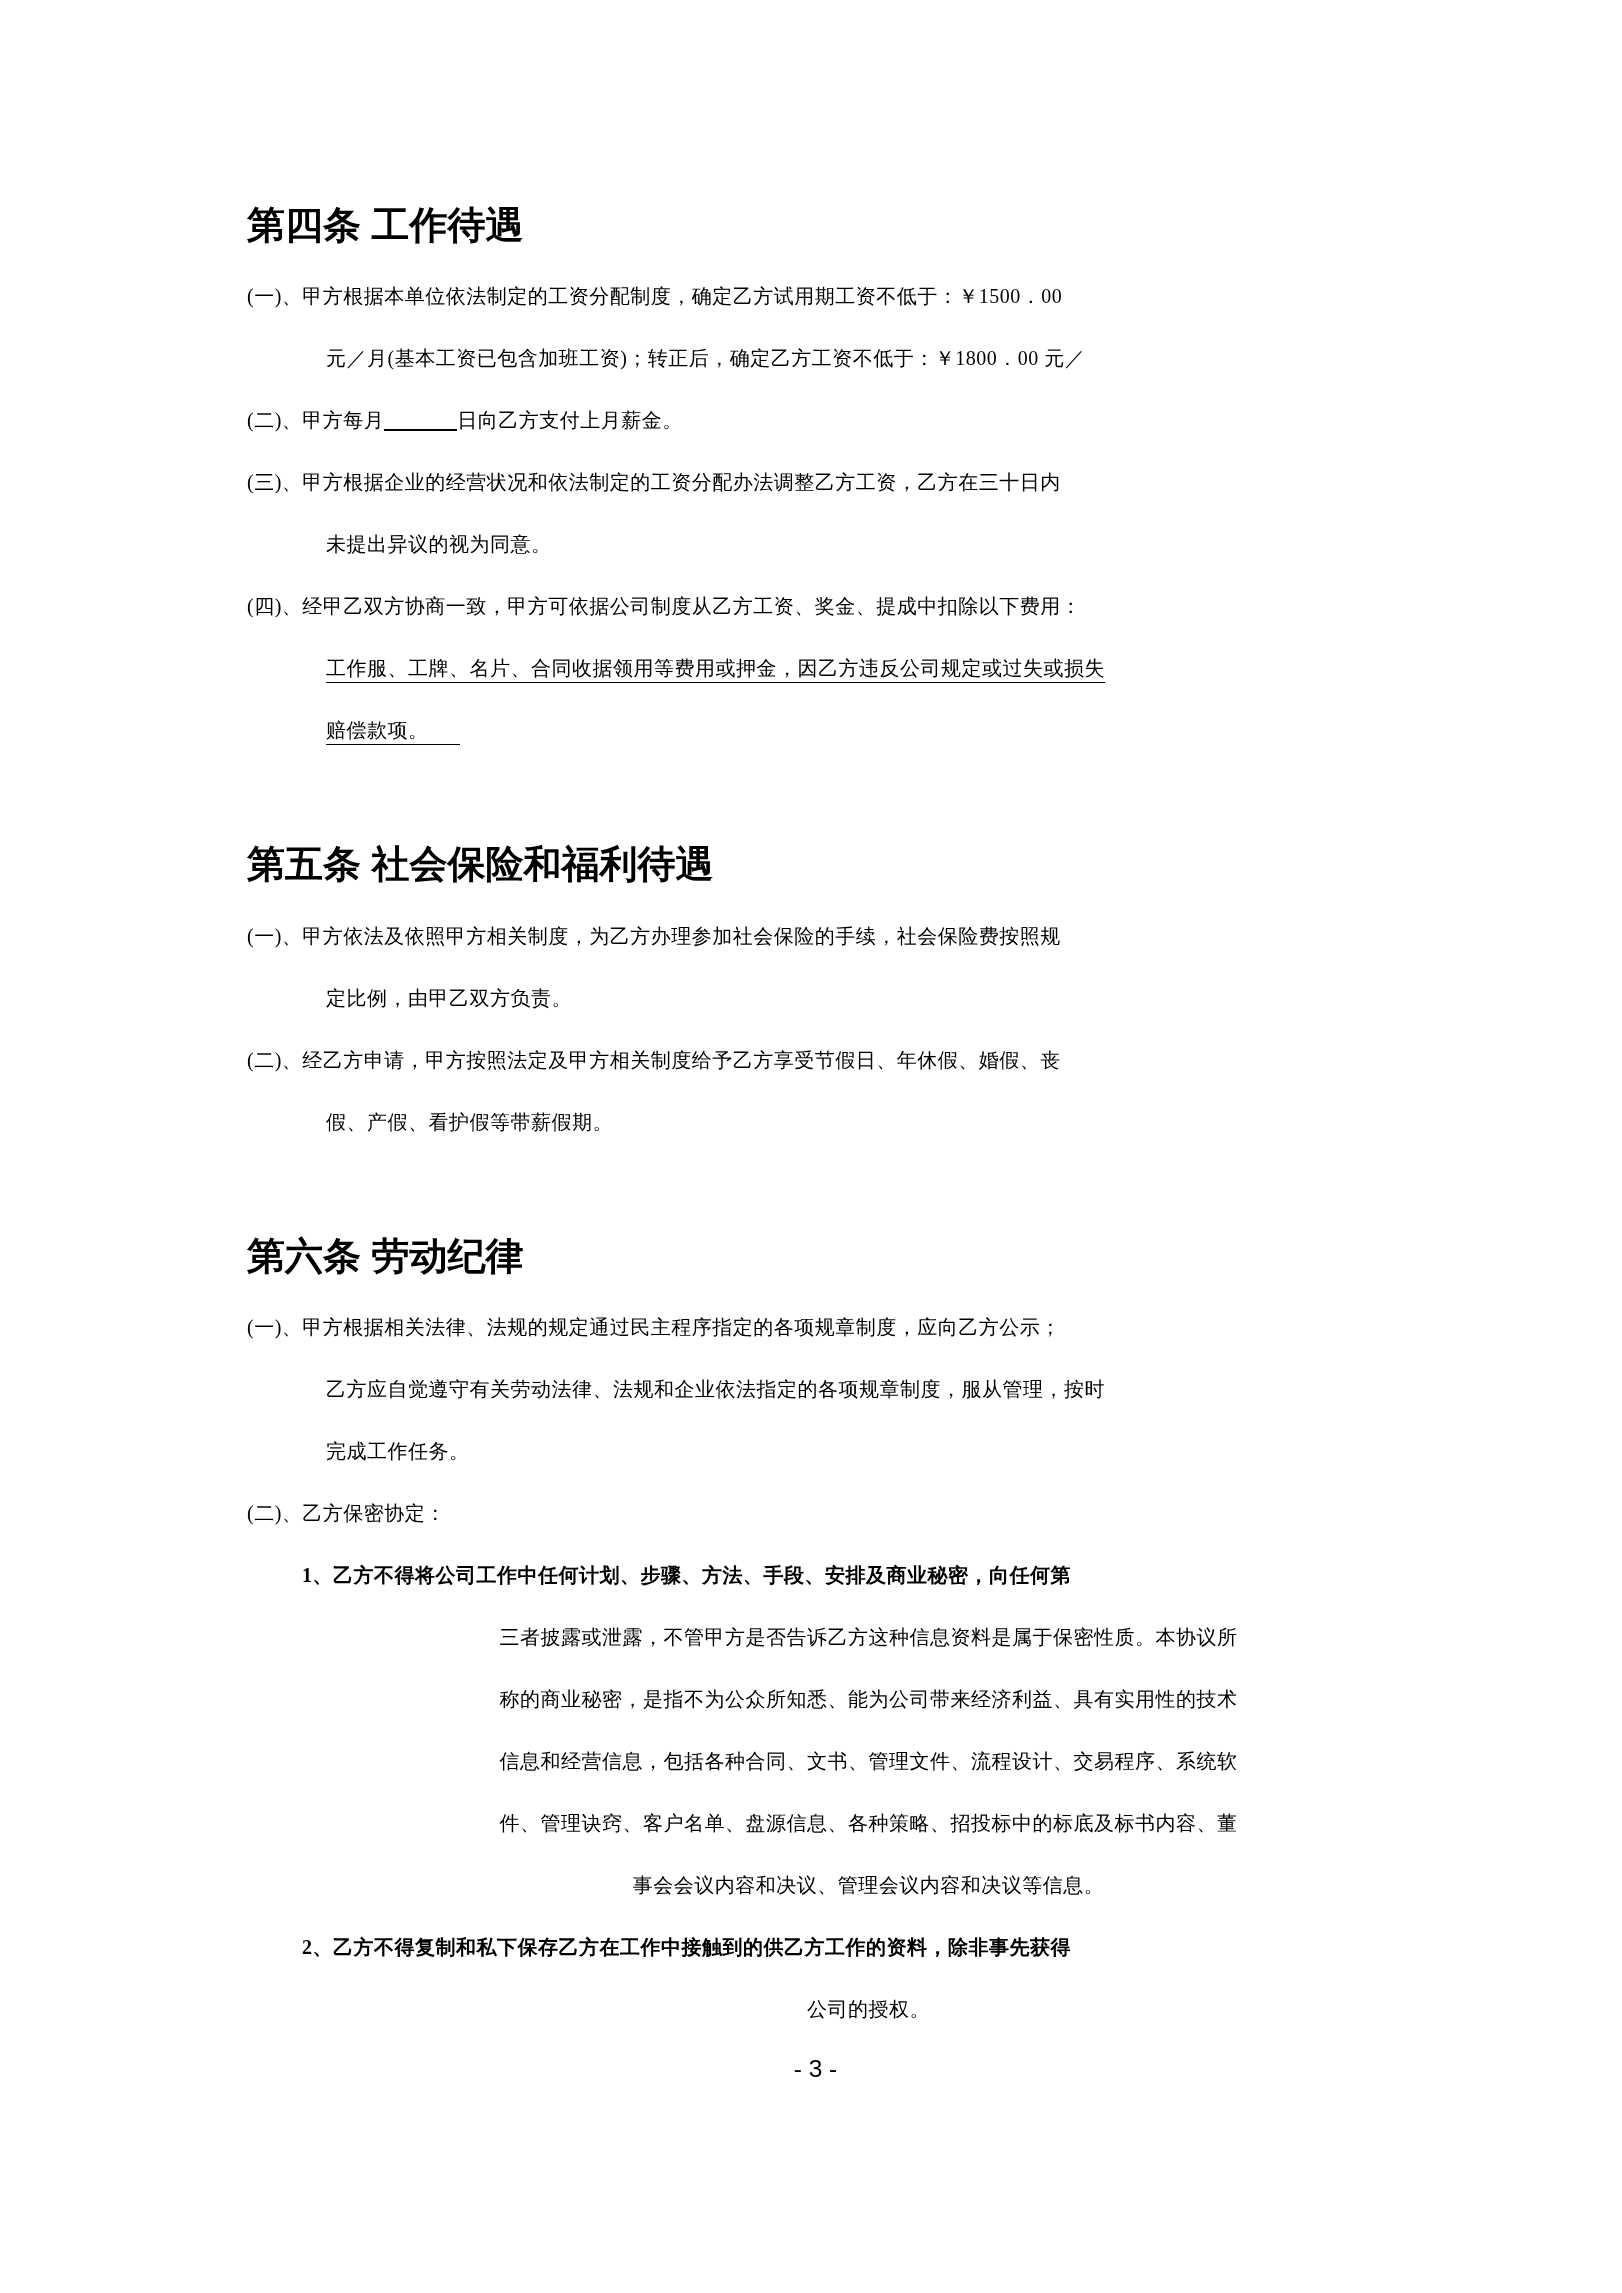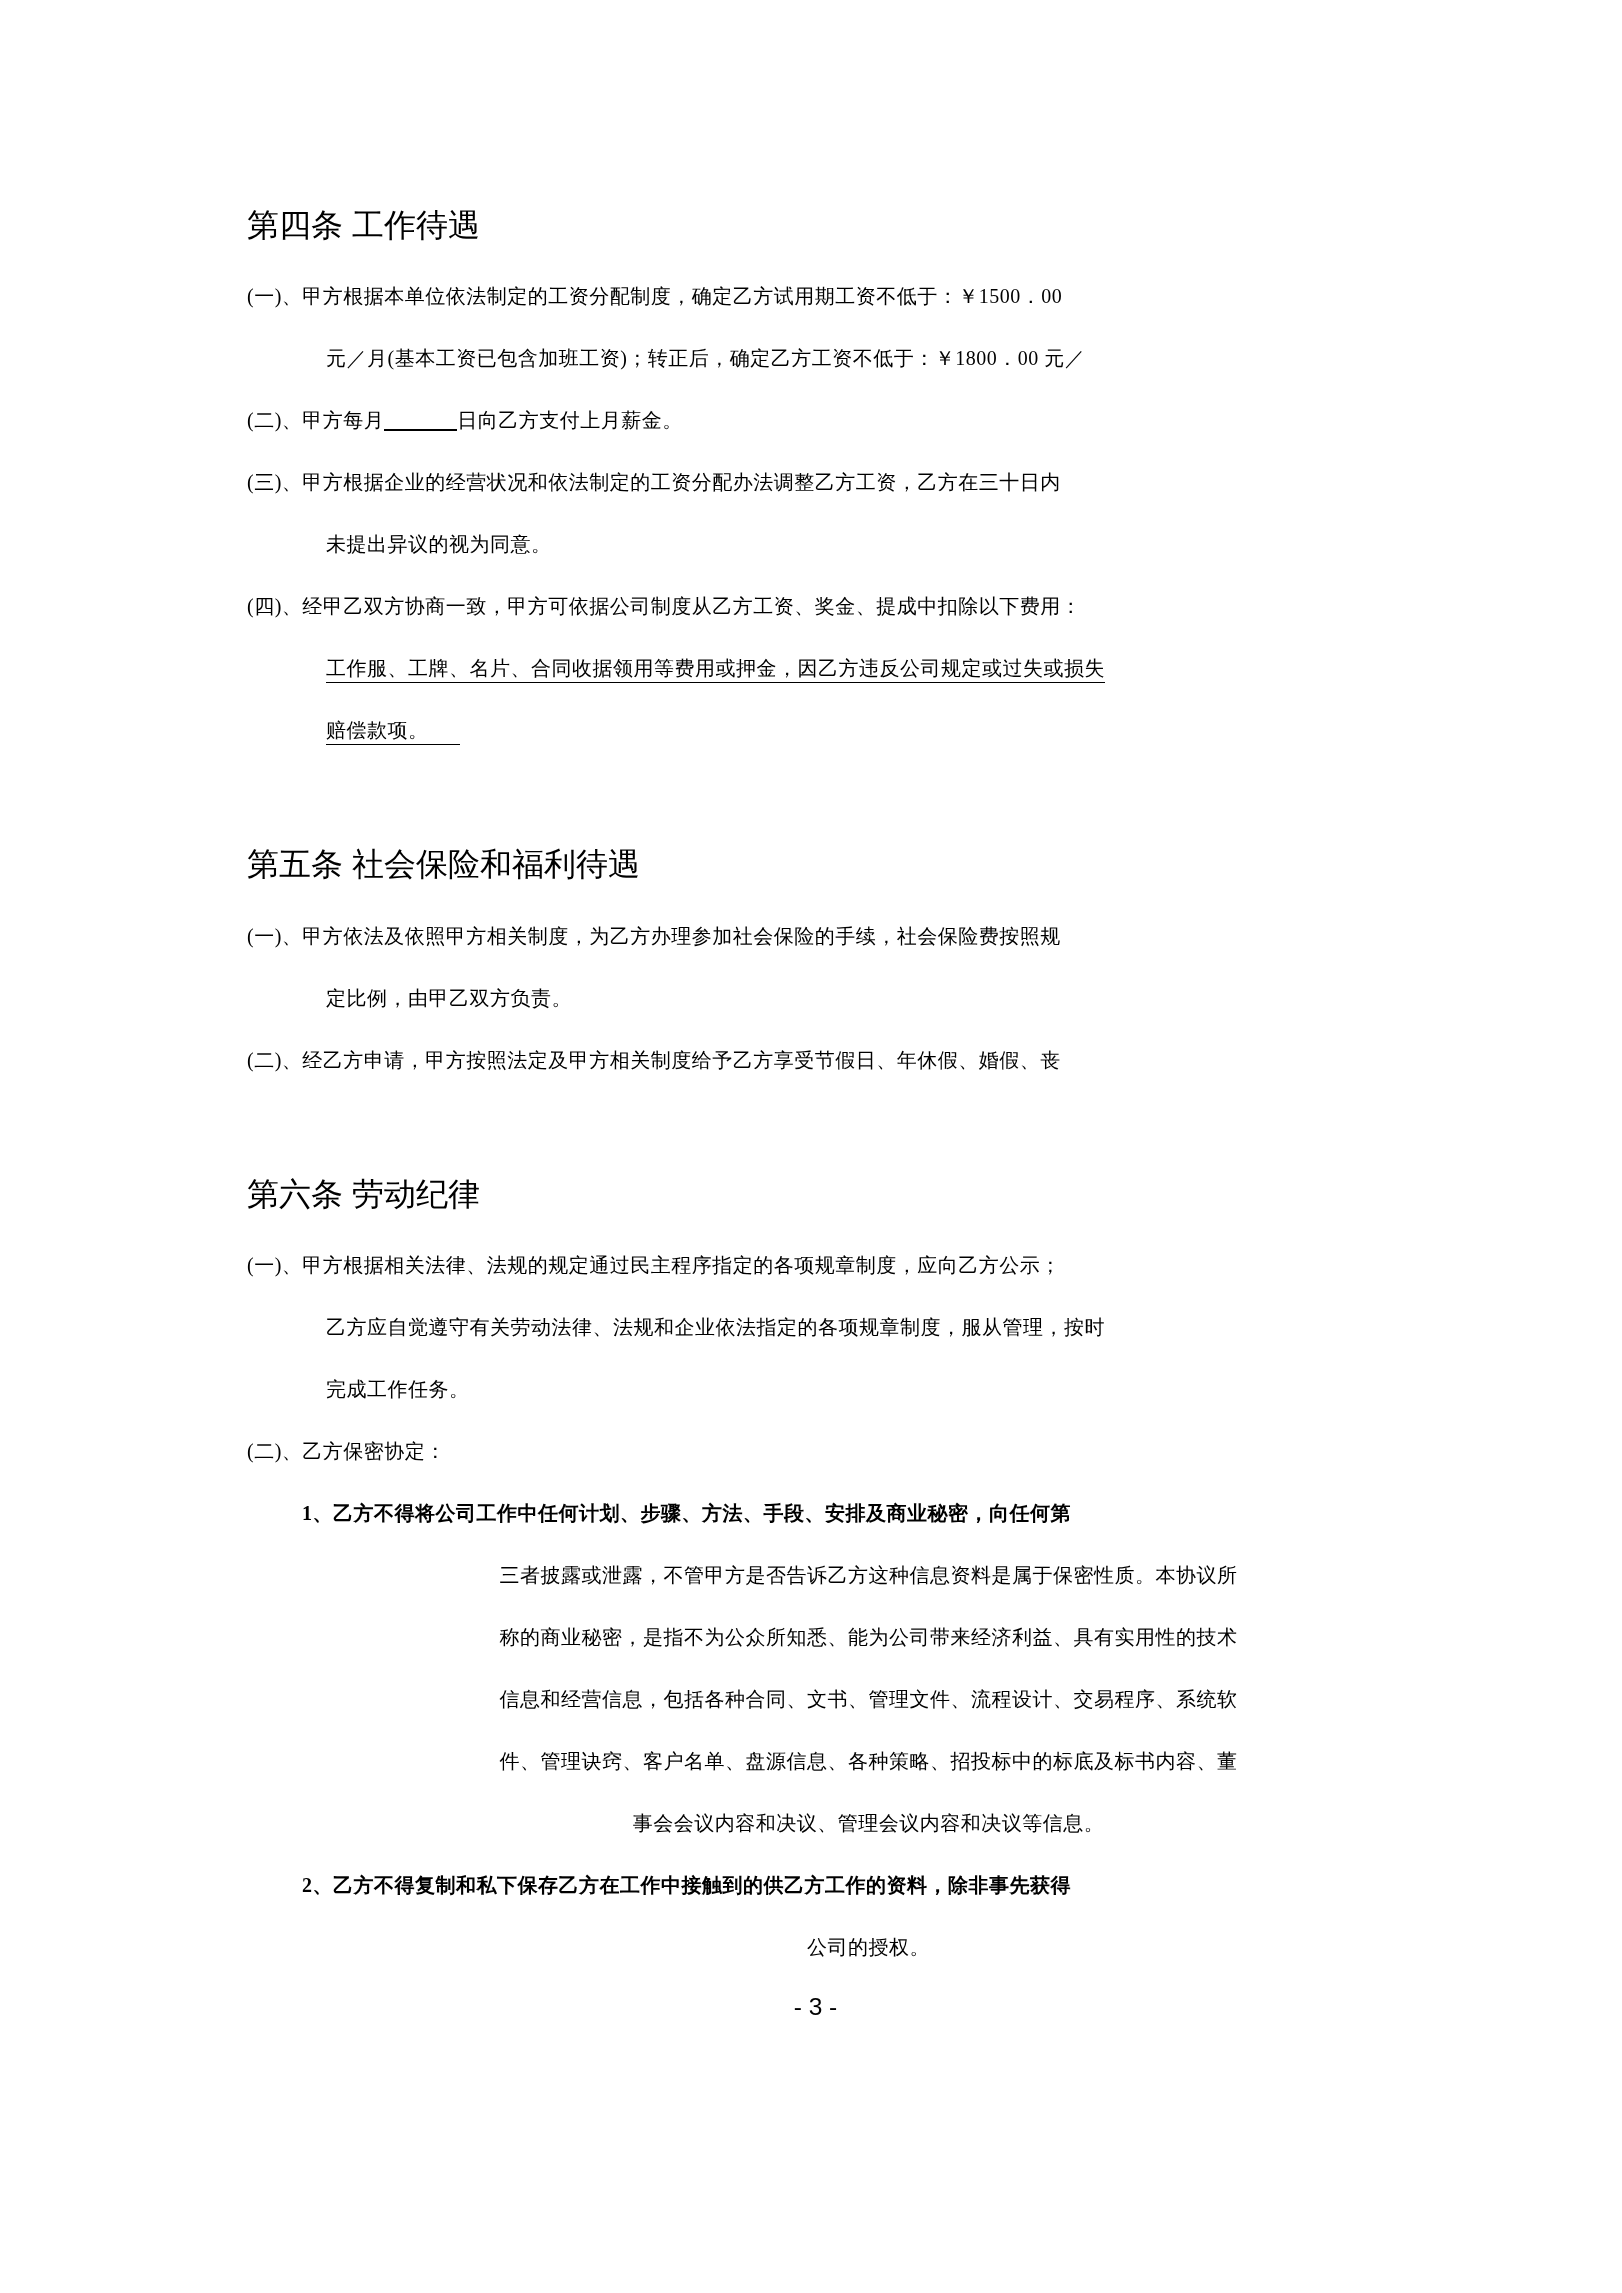--- a/index.html
+++ b/index.html
@@ -15,22 +15,22 @@
     color: #000000;
     overflow: hidden;
     font-family: "Liberation Serif", "DejaVu Serif", serif;
   }
   .content {
     padding: 193px 239px 0 247px;
   }
   h2.sec-heading {
     margin: 0 0 7.3px 0;
     font-family: "Liberation Sans", "DejaVu Sans", sans-serif;
-    font-weight: 400;
-    font-size: 32px;
+    font-weight: 700;
+    font-size: 38px;
     line-height: 65px;
     color: #000000;
     white-space: nowrap;
   }
   section + section h2.sec-heading {
     margin-top: 71px;
   }
   .line {
     font-size: 20px;
     line-height: 62px;
@@ -79,20 +79,21 @@
       <div class="line first">(四)、经甲乙双方协商一致，甲方可依据公司制度从乙方工资、奖金、提成中扣除以下费用：</div>
       <div class="line hang"><span class="u">工作服、工牌、名片、合同收据领用等费用或押金，因乙方违反公司规定或过失或损失</span></div>
       <div class="line hang"><span class="u u-ext">赔偿款项。</span></div>
     </section>
 
     <section>
       <h2 class="sec-heading">第五条 社会保险和福利待遇</h2>
       <div class="line first">(一)、甲方依法及依照甲方相关制度，为乙方办理参加社会保险的手续，社会保险费按照规</div>
       <div class="line hang">定比例，由甲乙双方负责。</div>
       <div class="line first">(二)、经乙方申请，甲方按照法定及甲方相关制度给予乙方享受节假日、年休假、婚假、丧</div>
+      <div class="line hang">假、产假、看护假等带薪假期。</div>
     </section>
 
     <section>
       <h2 class="sec-heading">第六条 劳动纪律</h2>
       <div class="line first">(一)、甲方根据相关法律、法规的规定通过民主程序指定的各项规章制度，应向乙方公示；</div>
       <div class="line hang">乙方应自觉遵守有关劳动法律、法规和企业依法指定的各项规章制度，服从管理，按时</div>
       <div class="line hang">完成工作任务。</div>
       <div class="line first">(二)、乙方保密协定：</div>
       <div class="line sub-first">1、乙方不得将公司工作中任何计划、步骤、方法、手段、安排及商业秘密，向任何第</div>
       <div class="line sub-hang">三者披露或泄露，不管甲方是否告诉乙方这种信息资料是属于保密性质。本协议所</div>

